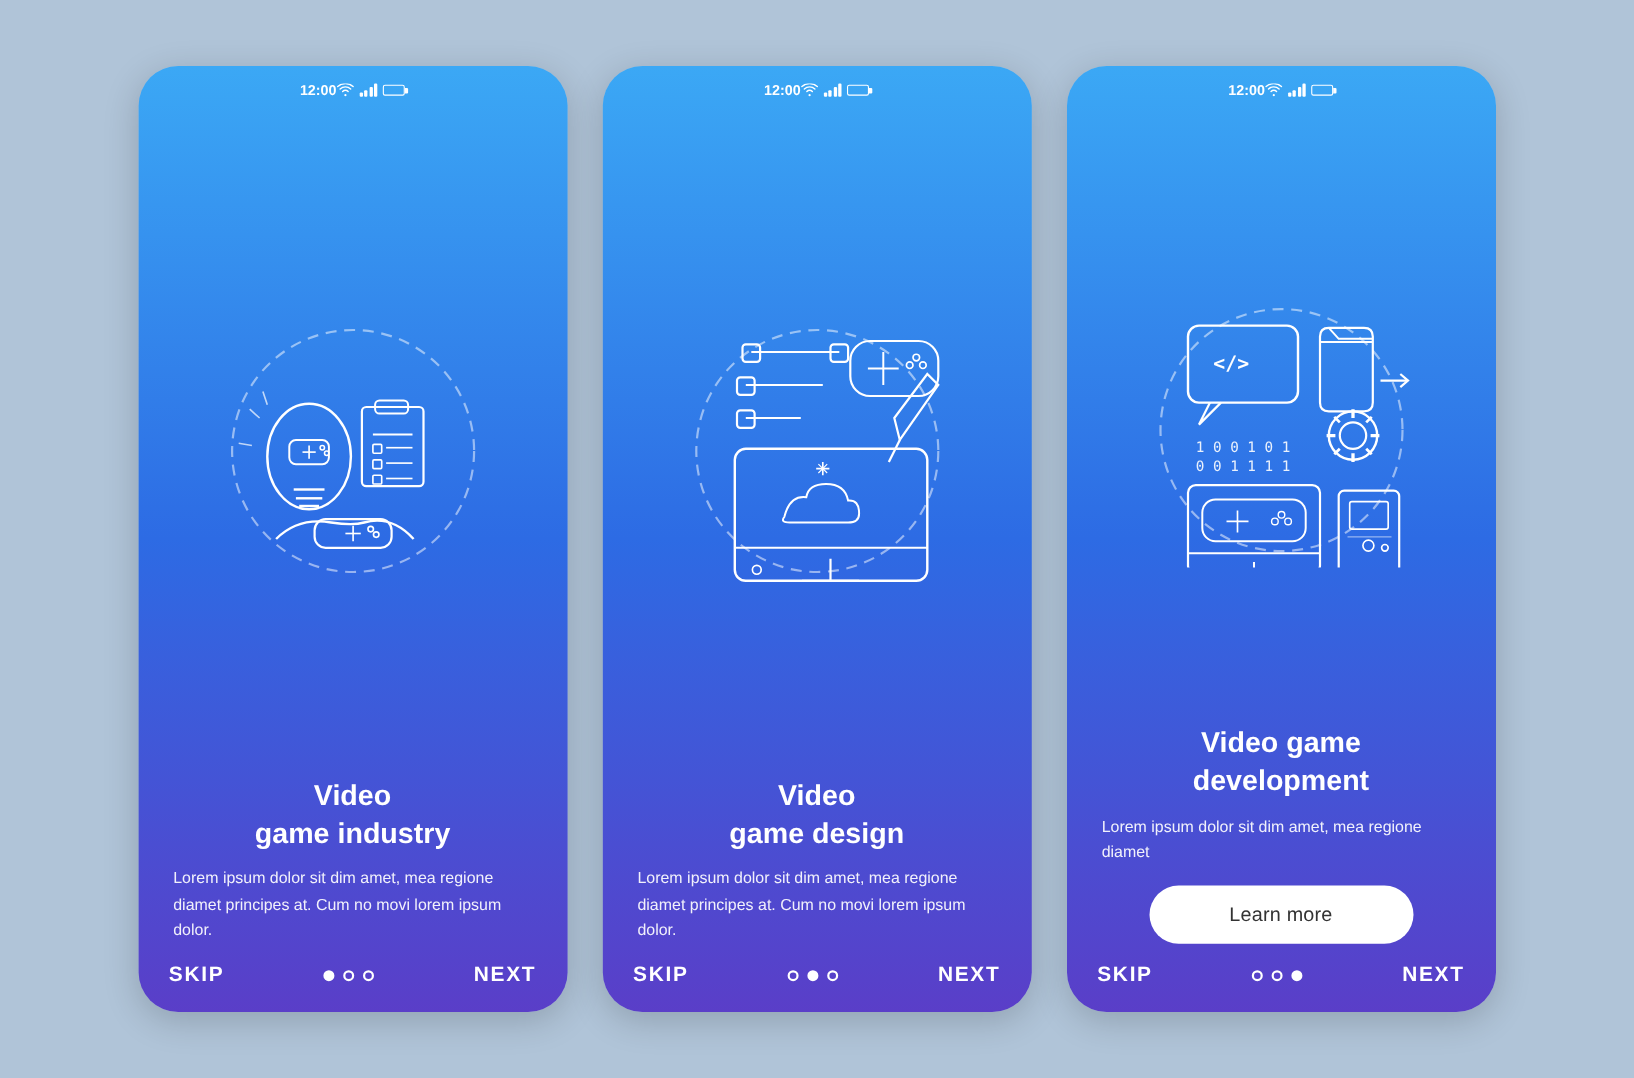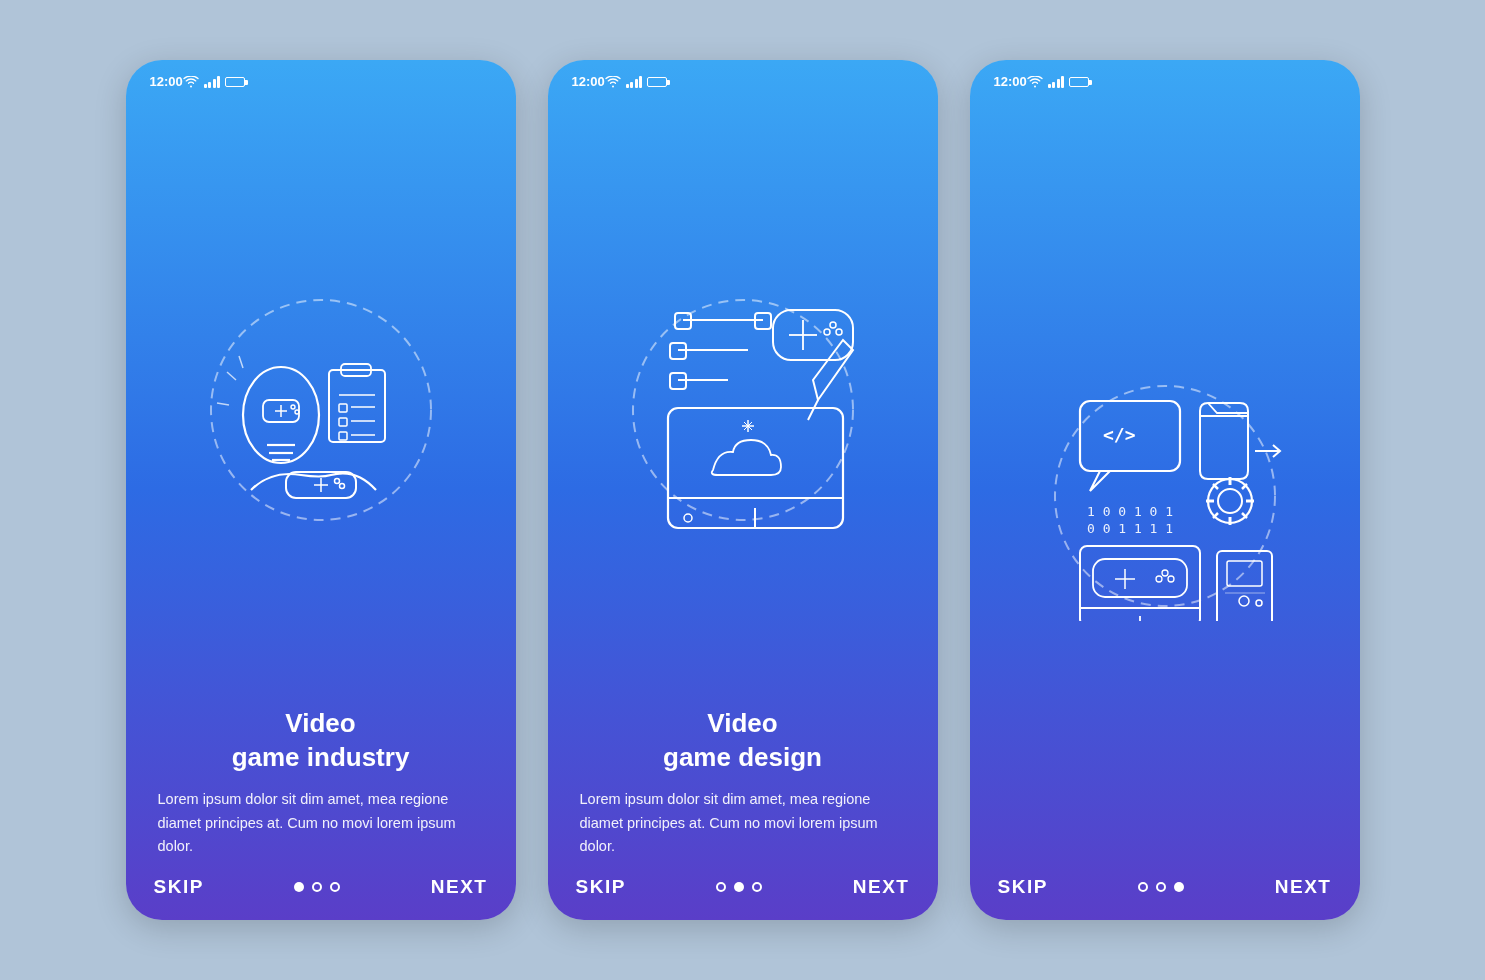--- a/index.html
+++ b/index.html
@@ -28,21 +28,21 @@
       background: linear-gradient(180deg, #3ba8f5 0%, #2d6be4 50%, #5a3ec8 100%);
     }
     .phone-card.card2 {
       background: linear-gradient(180deg, #3ba8f5 0%, #2d6be4 50%, #5a3ec8 100%);
     }
     .phone-card.card3 {
       background: linear-gradient(180deg, #3ba8f5 0%, #2d6be4 50%, #5a3ec8 100%);
     }
     .status-bar {
       display: flex;
-      justify-content: flex-start;
+      justify-content: center;
       align-items: center;
       padding: 14px 24px 4px 24px;
       color: white;
       font-size: 13px;
       font-weight: 600;
     }
     .status-icons {
       display: flex;
       align-items: center;
       gap: 5px;
@@ -359,20 +359,26 @@
       <circle cx="134" cy="238" r="3" stroke="white" stroke-width="1.3" fill="none"></circle>
 
       <rect x="192" y="210" width="55" height="75" rx="5" stroke="white" stroke-width="2" fill="none"></rect>
       <rect x="202" y="220" width="35" height="25" rx="2" stroke="white" stroke-width="1.5" fill="none"></rect>
       <circle cx="219" cy="260" r="5" stroke="white" stroke-width="1.5" fill="none"></circle>
       <circle cx="234" cy="262" r="3" stroke="white" stroke-width="1.5" fill="none"></circle>
       <line x1="200" y1="252" x2="240" y2="252" stroke="white" stroke-width="1.2" opacity="0.5"></line>
     </svg>
   </div>
 
+  <div class="text-area">
+    <div class="card-title" style="white-space:pre-line">Video game
+development</div>
+    <div class="card-body">Lorem ipsum dolor sit dim amet, mea regione diamet</div>
+    <button class="learn-more-btn">Learn more</button>
+  </div>
 
   <div class="bottom-nav">
     <button class="nav-btn">SKIP</button>
     <div class="dots">
       <div class="dot inactive"></div>
       <div class="dot inactive"></div>
       <div class="dot active"></div>
     </div>
     <button class="nav-btn">NEXT</button>
   </div>

